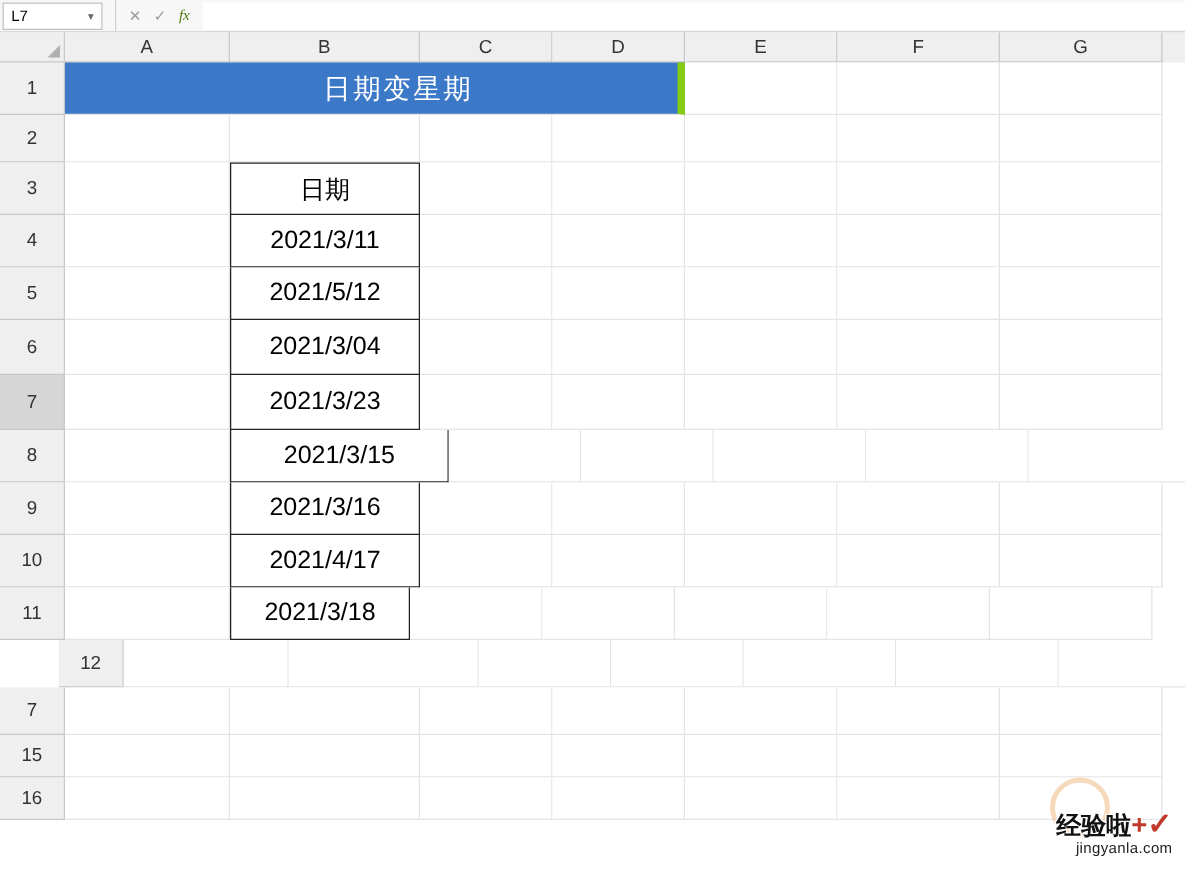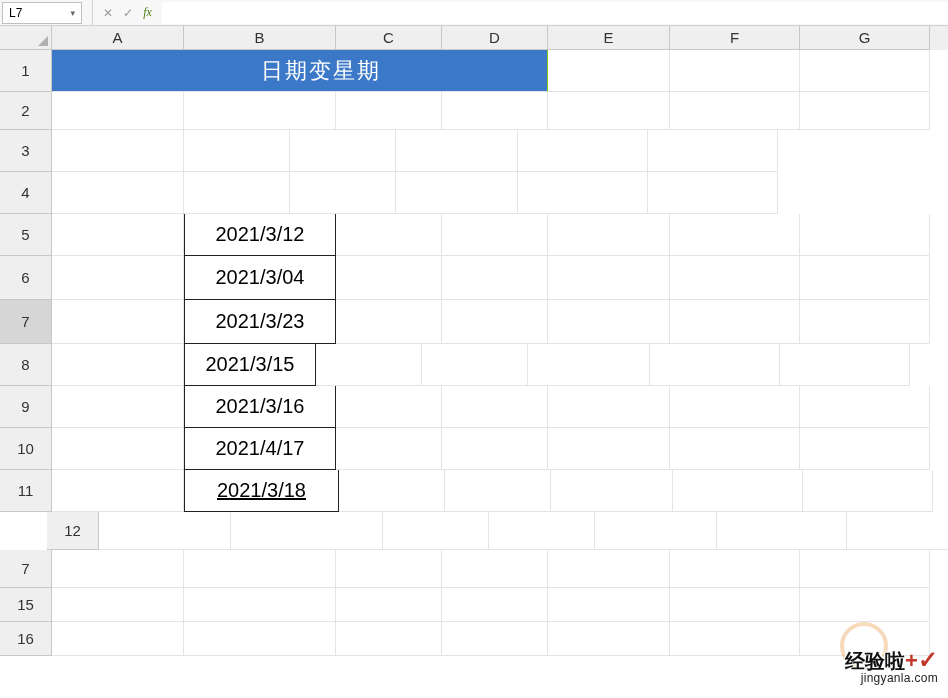--- a/index.html
+++ b/index.html
@@ -130,21 +130,21 @@
       font-size: 18px;
       color: #000;
       background: #fff;
     }
     .banner {
       background: #3b78c8;
       color: #fff;
       font-size: 22px;
       letter-spacing: 2px;
       justify-content: center;
-      border-right: 1px solid #84cc16;
+      border-right: 6px solid #84cc16;
       padding-left: 43px;
     }
     .tbl-header {
       border: 1px solid #222;
       font-size: 20px;
     }
     .tbl-cell {
       border: 1px solid #222;
       border-top: none;
       font-size: 20px;
@@ -241,39 +241,41 @@
           <div class="cell" style="width: 152px;"></div>
           <div class="cell" style="width: 106px;"></div>
           <div class="cell" style="width: 106px;"></div>
           <div class="cell" style="width: 122px;"></div>
           <div class="cell" style="width: 130px;"></div>
           <div class="cell" style="width: 130px;"></div>
         </div>
         <div class="row" style="height: 42px;">
           <div class="row-header">3</div>
           <div class="cell" style="width: 132px;"></div>
+          <div class="cell tbl-header" style="width: 152px;">日期</div>
           <div class="cell" style="width: 106px;"></div>
           <div class="cell" style="width: 106px;"></div>
           <div class="cell" style="width: 122px;"></div>
           <div class="cell" style="width: 130px;"></div>
           <div class="cell" style="width: 130px;"></div>
         </div>
         <div class="row" style="height: 42px;">
           <div class="row-header">4</div>
           <div class="cell" style="width: 132px;"></div>
+          <div class="cell tbl-cell" style="width: 152px;">2021/3/11</div>
           <div class="cell" style="width: 106px;"></div>
           <div class="cell" style="width: 106px;"></div>
           <div class="cell" style="width: 122px;"></div>
           <div class="cell" style="width: 130px;"></div>
           <div class="cell" style="width: 130px;"></div>
         </div>
         <div class="row" style="height: 42px;">
           <div class="row-header">5</div>
           <div class="cell" style="width: 132px;"></div>
-          <div class="cell tbl-cell" style="width: 152px;">2021/3/12</div>
+          <div class="cell tbl-cell" style="width: 152px;">2021/5/12</div>
           <div class="cell" style="width: 106px;"></div>
           <div class="cell" style="width: 106px;"></div>
           <div class="cell" style="width: 122px;"></div>
           <div class="cell" style="width: 130px;"></div>
           <div class="cell" style="width: 130px;"></div>
         </div>
         <div class="row" style="height: 44px;">
           <div class="row-header">6</div>
           <div class="cell" style="width: 132px;"></div>
           <div class="cell tbl-cell" style="width: 152px;">2021/3/04</div>
@@ -289,21 +291,21 @@
           <div class="cell tbl-cell" style="width: 152px;">2021/3/23</div>
           <div class="cell" style="width: 106px;"></div>
           <div class="cell" style="width: 106px;"></div>
           <div class="cell" style="width: 122px;"></div>
           <div class="cell" style="width: 130px;"></div>
           <div class="cell" style="width: 130px;"></div>
         </div>
         <div class="row" style="height: 42px;">
           <div class="row-header">8</div>
           <div class="cell" style="width: 132px;"></div>
-          <div class="cell tbl-cell" style="width: 132px;">2021/3/15</div>
+          <div class="cell tbl-cell" style="width: 175px;">2021/3/15</div>
           <div class="cell" style="width: 106px;"></div>
           <div class="cell" style="width: 106px;"></div>
           <div class="cell" style="width: 122px;"></div>
           <div class="cell" style="width: 130px;"></div>
           <div class="cell" style="width: 130px;"></div>
         </div>
         <div class="row" style="height: 42px;">
           <div class="row-header">9</div>
           <div class="cell" style="width: 132px;"></div>
           <div class="cell tbl-cell" style="width: 152px;">2021/3/16</div>
@@ -319,21 +321,21 @@
           <div class="cell tbl-cell" style="width: 152px;">2021/4/17</div>
           <div class="cell" style="width: 106px;"></div>
           <div class="cell" style="width: 106px;"></div>
           <div class="cell" style="width: 122px;"></div>
           <div class="cell" style="width: 130px;"></div>
           <div class="cell" style="width: 130px;"></div>
         </div>
         <div class="row" style="height: 42px;">
           <div class="row-header">11</div>
           <div class="cell" style="width: 132px;"></div>
-          <div class="cell tbl-cell" style="width: 155px; text-decoration: underline;">2021/3/18</div>
+          <div class="cell tbl-cell" style="width: 144px;">2021/3/18</div>
           <div class="cell" style="width: 106px;"></div>
           <div class="cell" style="width: 106px;"></div>
           <div class="cell" style="width: 122px;"></div>
           <div class="cell" style="width: 130px;"></div>
           <div class="cell" style="width: 130px;"></div>
         </div>
         <div class="row" style="height: 38px; margin-left: 47px;">
           <div class="row-header">12</div>
           <div class="cell" style="width: 132px;"></div>
           <div class="cell" style="width: 152px;"></div>

